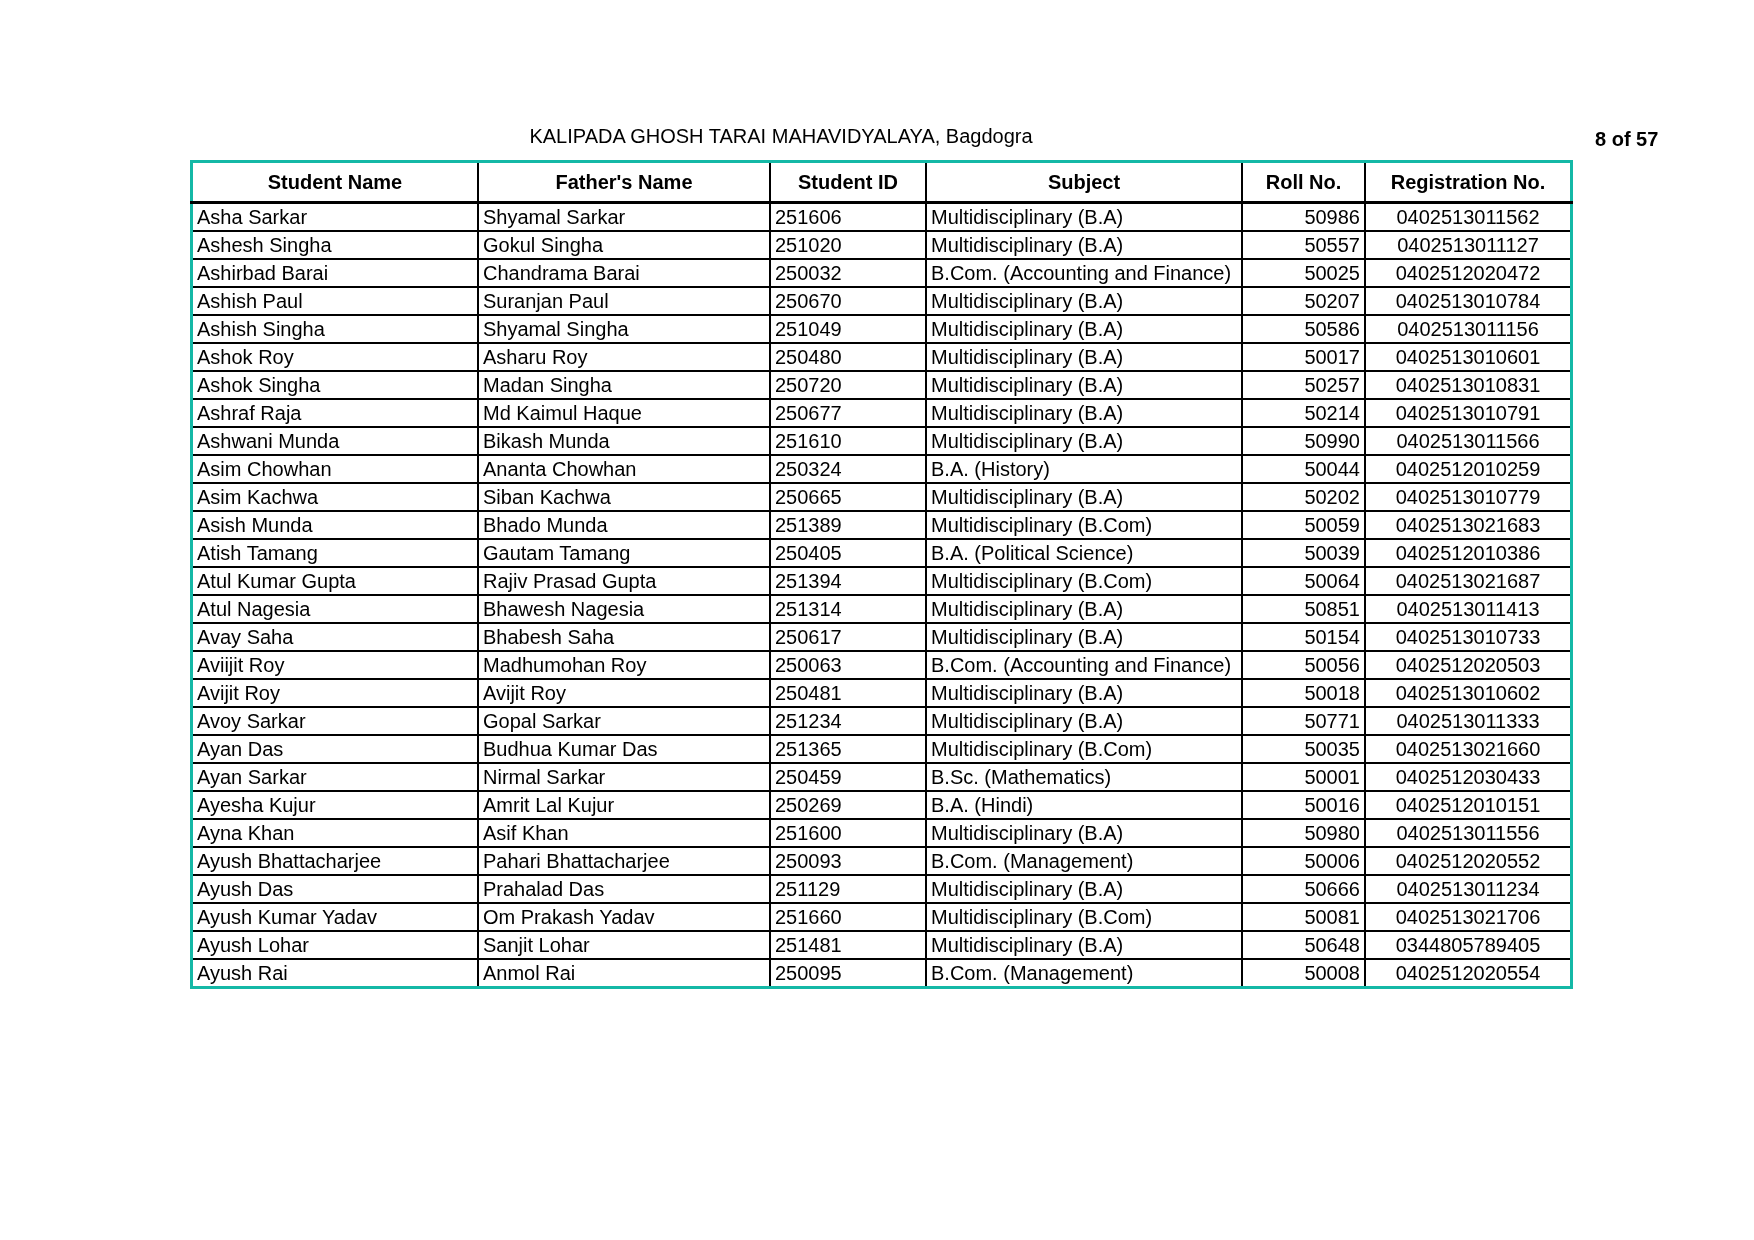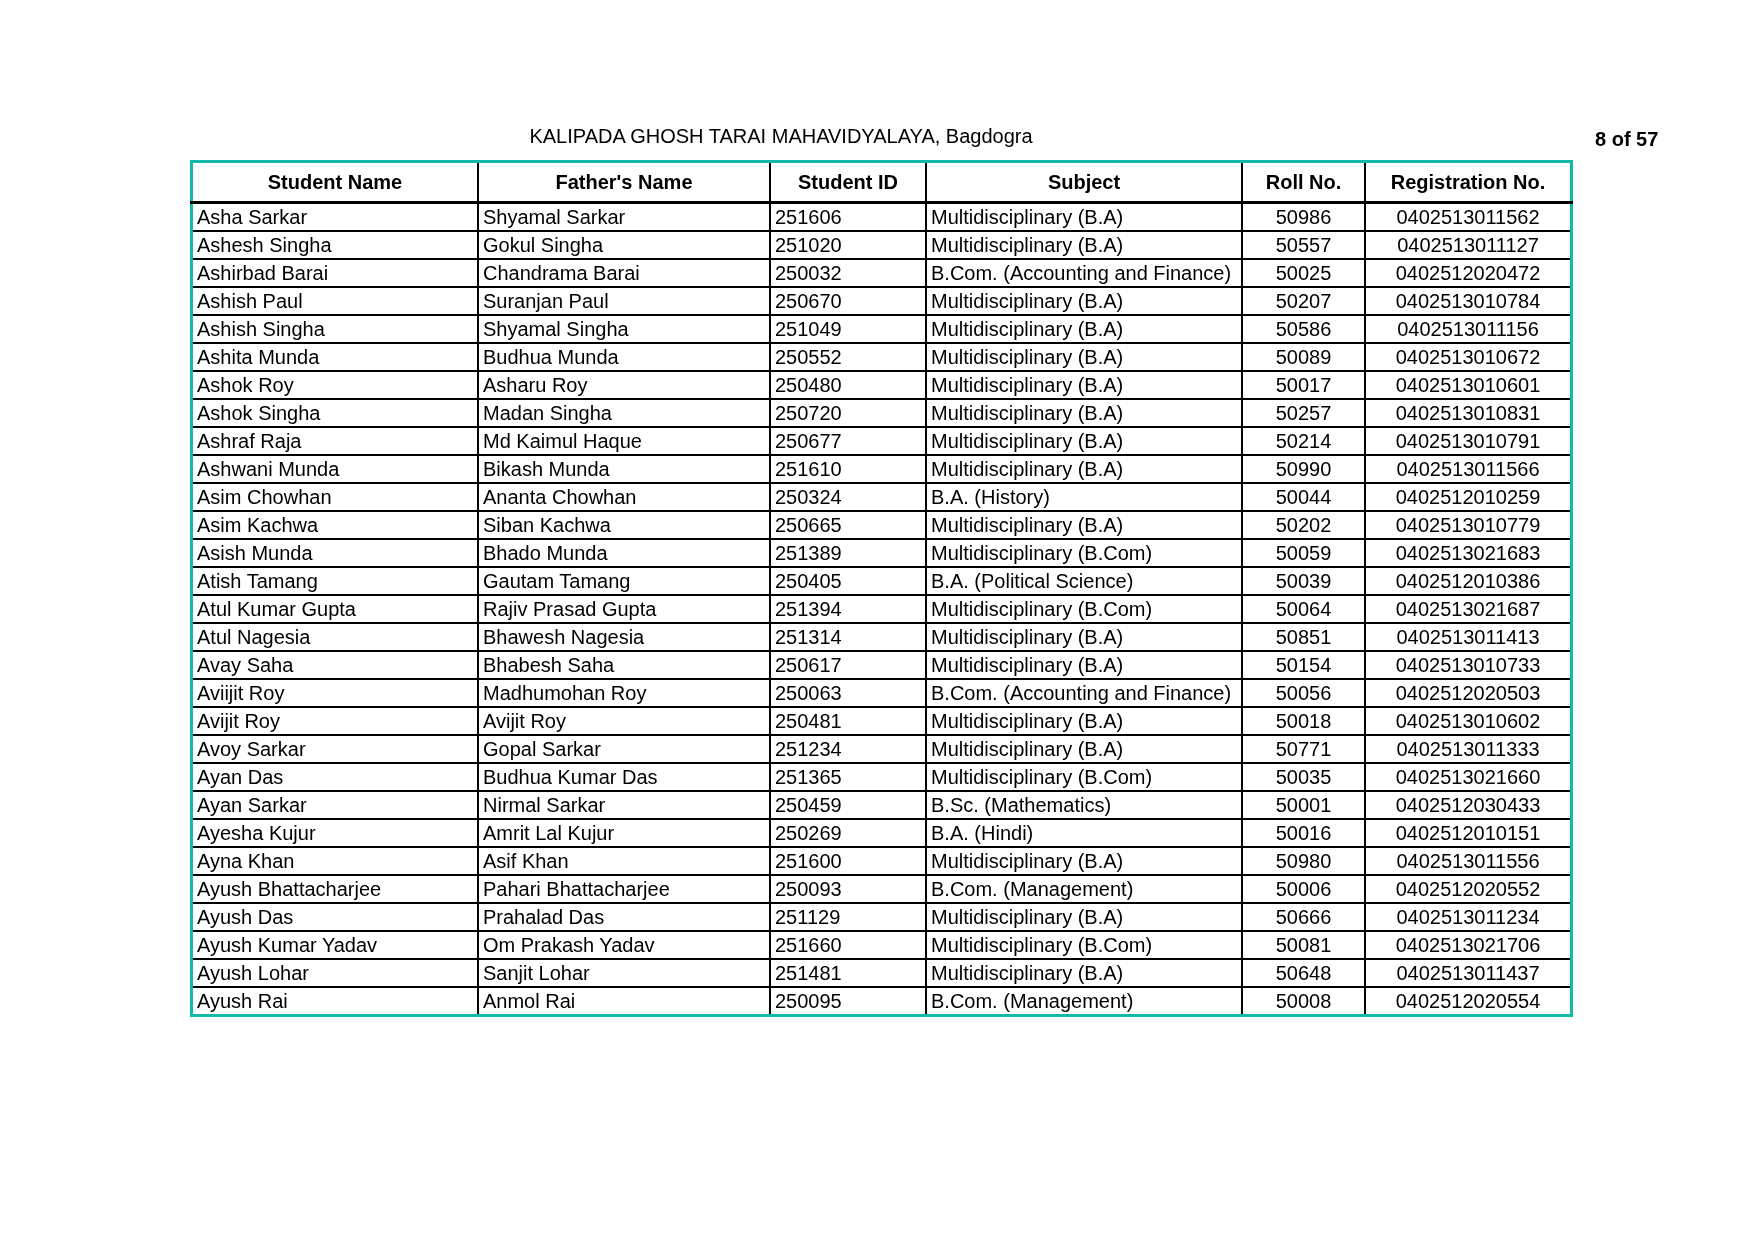--- a/index.html
+++ b/index.html
@@ -57,21 +57,21 @@
       line-height: 38px;
       border-bottom-width: 3px;
     }
     table.roster {
       border: 3px solid #14b8a6;
     }
     .col-name { width: 276px; text-align: left; }
     .col-father { width: 282px; text-align: left; }
     .col-id { width: 146px; }
     .col-subject { width: 306px; text-align: left; }
-    .col-roll { width: 113px; text-align: center; }
+    .col-roll { width: 113px; text-align: right; }
     .col-reg { width: 196px; text-align: center; }
   </style>
 </head>
 <body>
 
 <div class="page-number">8 of 57</div>
 <div class="doc-title"><span>KALIPADA GHOSH TARAI MAHAVIDYALAYA, Bagdogra</span></div>
 
 <table class="roster">
   <thead>
@@ -119,28 +119,20 @@
       </tr>
       <tr>
         <td class="col-name">Ashish Singha</td>
         <td class="col-father">Shyamal Singha</td>
         <td class="col-id">251049</td>
         <td class="col-subject">Multidisciplinary (B.A)</td>
         <td class="col-roll">50586</td>
         <td class="col-reg">0402513011156</td>
       </tr>
       <tr>
-        <td class="col-name">Ashita Munda</td>
-        <td class="col-father">Budhua Munda</td>
-        <td class="col-id">250552</td>
-        <td class="col-subject">Multidisciplinary (B.A)</td>
-        <td class="col-roll">50089</td>
-        <td class="col-reg">0402513010672</td>
-      </tr>
-      <tr>
         <td class="col-name">Ashok Roy</td>
         <td class="col-father">Asharu Roy</td>
         <td class="col-id">250480</td>
         <td class="col-subject">Multidisciplinary (B.A)</td>
         <td class="col-roll">50017</td>
         <td class="col-reg">0402513010601</td>
       </tr>
       <tr>
         <td class="col-name">Ashok Singha</td>
         <td class="col-father">Madan Singha</td>
@@ -300,21 +292,21 @@
         <td class="col-subject">Multidisciplinary (B.Com)</td>
         <td class="col-roll">50081</td>
         <td class="col-reg">0402513021706</td>
       </tr>
       <tr>
         <td class="col-name">Ayush Lohar</td>
         <td class="col-father">Sanjit Lohar</td>
         <td class="col-id">251481</td>
         <td class="col-subject">Multidisciplinary (B.A)</td>
         <td class="col-roll">50648</td>
-        <td class="col-reg">0402513011437</td>
+        <td class="col-reg">0344805789405</td>
       </tr>
       <tr>
         <td class="col-name">Ayush Rai</td>
         <td class="col-father">Anmol Rai</td>
         <td class="col-id">250095</td>
         <td class="col-subject">B.Com. (Management)</td>
         <td class="col-roll">50008</td>
         <td class="col-reg">0402512020554</td>
       </tr>
     </tbody>

